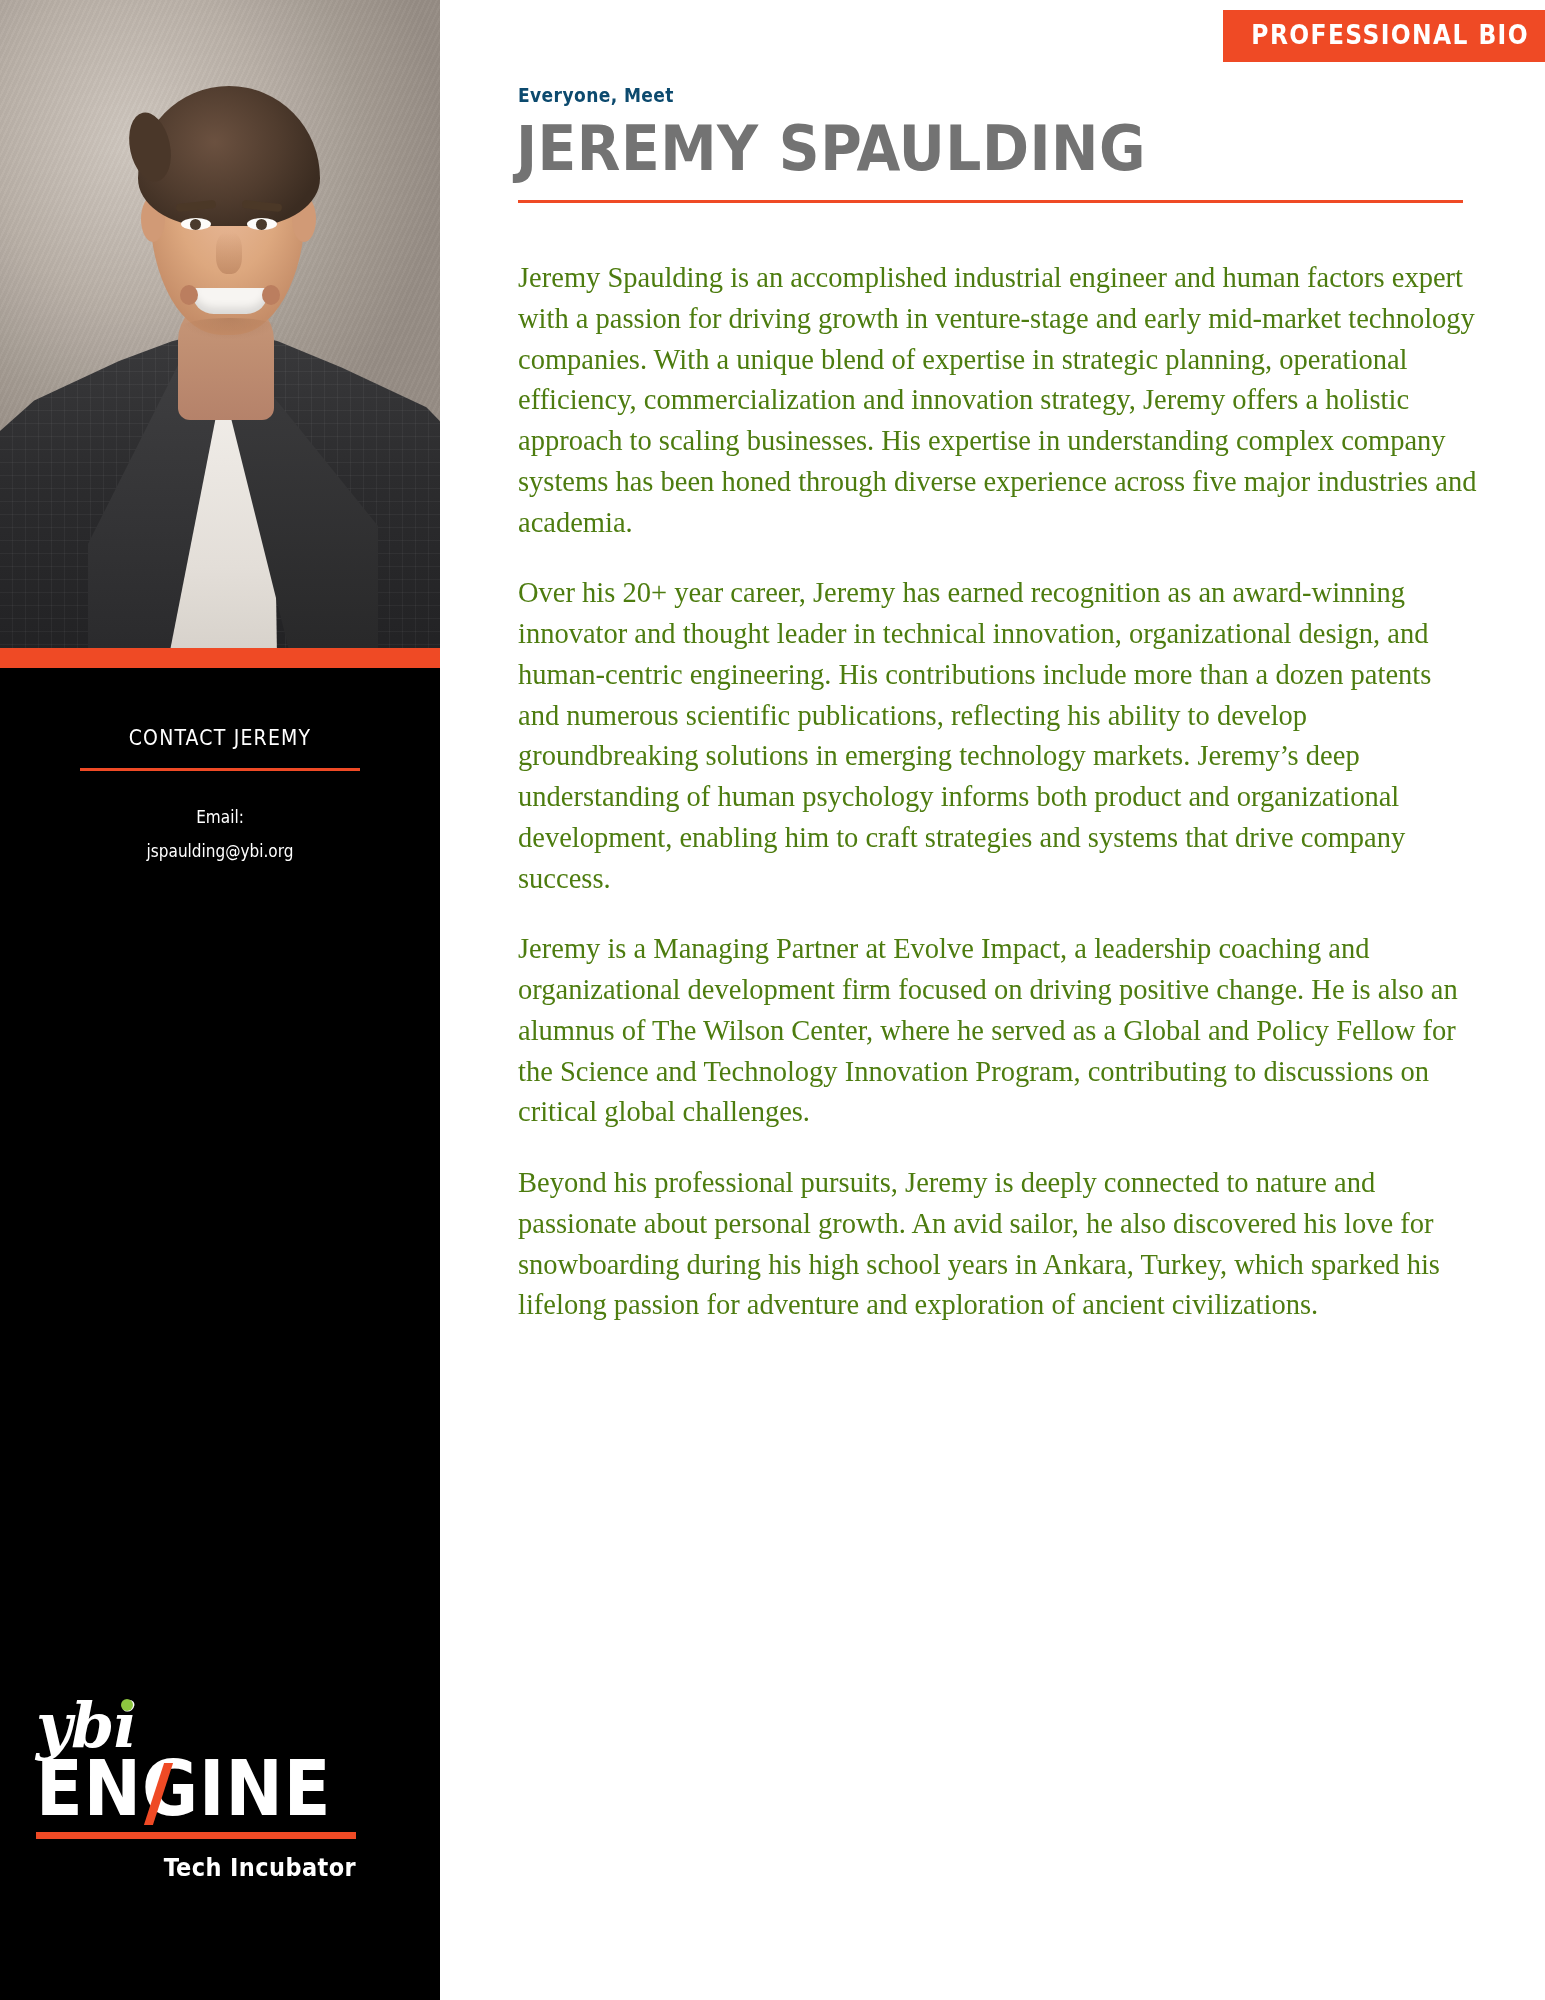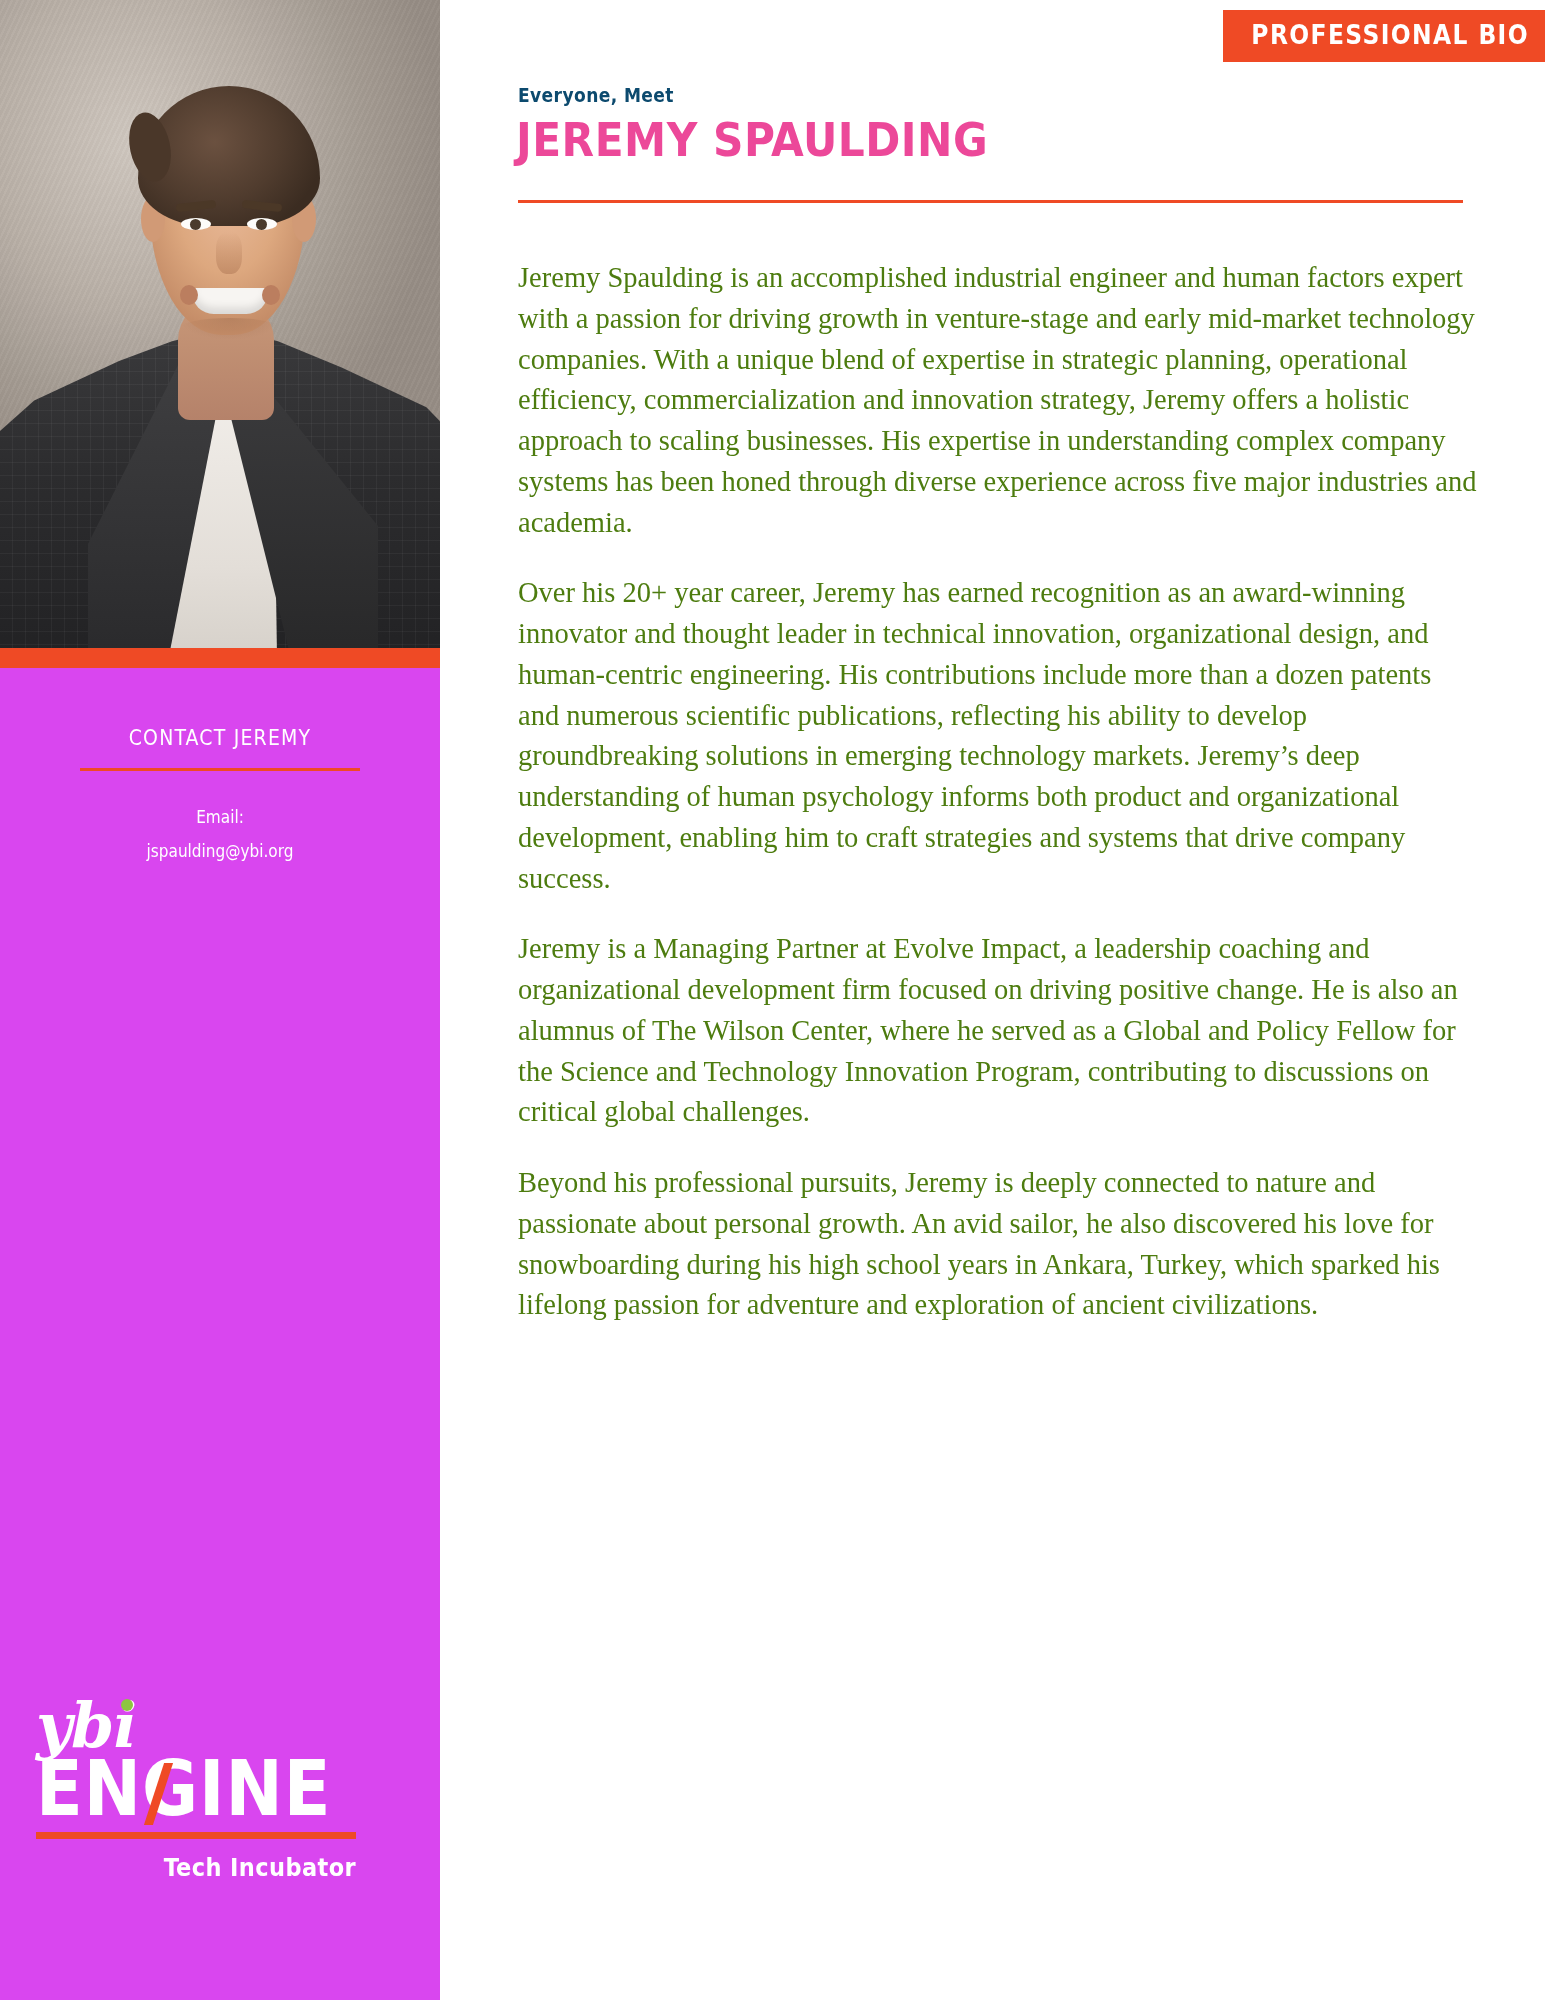--- a/index.html
+++ b/index.html
@@ -16,21 +16,21 @@
     background: #ffffff;
     overflow: hidden;
   }
 
   
   .left-col {
     position: absolute;
     left: 0; top: 0;
     width: 440px;
     height: 2000px;
-    background: #d946ef;
+    background: #000000;
   }
   .photo {
     position: absolute;
     left: 0; top: 0;
     width: 440px;
     height: 648px;
     overflow: hidden;
     background: #b4aca4;
   }
   
@@ -236,23 +236,23 @@
     font-weight: 700;
     font-size: 19px;
     color: #0c4a6e;
     letter-spacing: .4px;
   }
   .name {
     position: absolute;
     left: 76px; top: 112px;
     font-family: "DejaVu Sans Condensed", "Liberation Sans", sans-serif;
     font-weight: 700;
-    font-size: 47px;
+    font-size: 63px;
     letter-spacing: .5px;
-    color: #ec4899;
+    color: #737373;
   }
   .name-rule {
     position: absolute;
     left: 78px; top: 200px;
     width: 945px; height: 3px;
     background: #ef4a25;
   }
   .bio {
     position: absolute;
     left: 78px; top: 258px;

